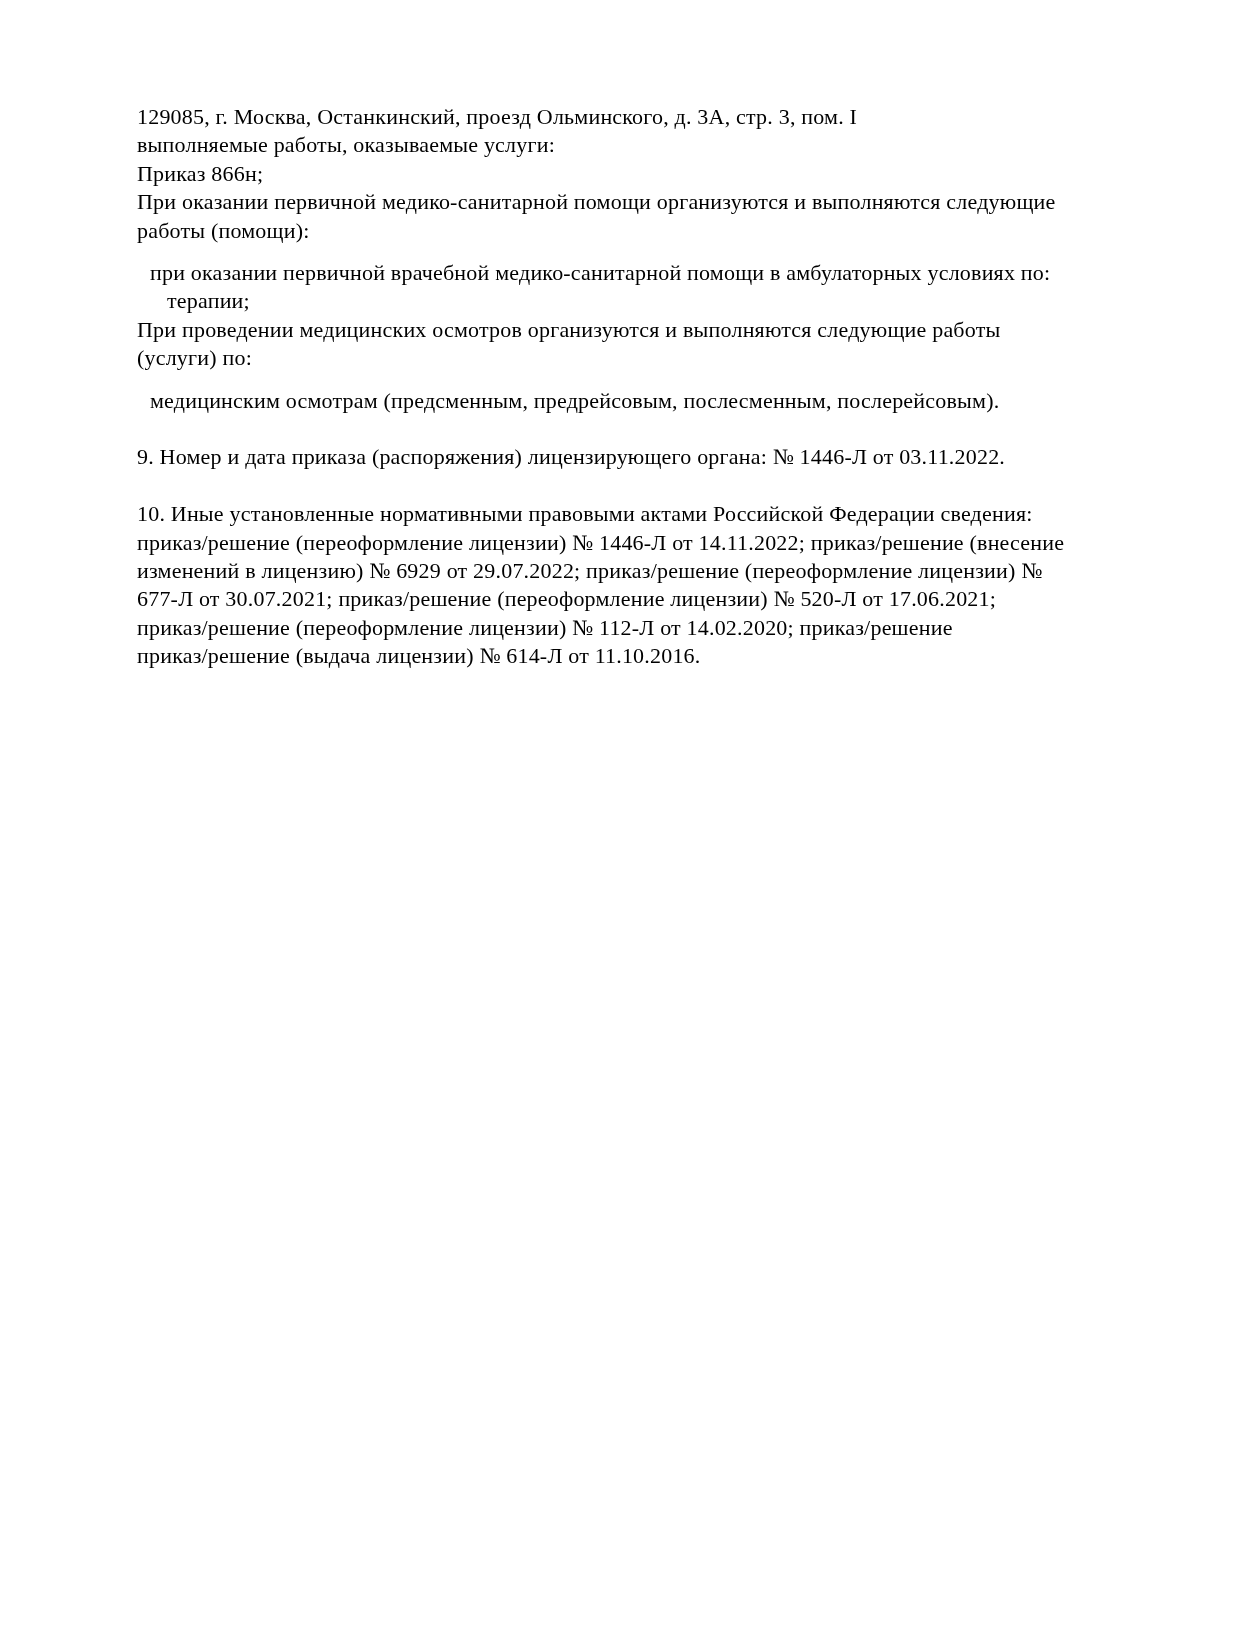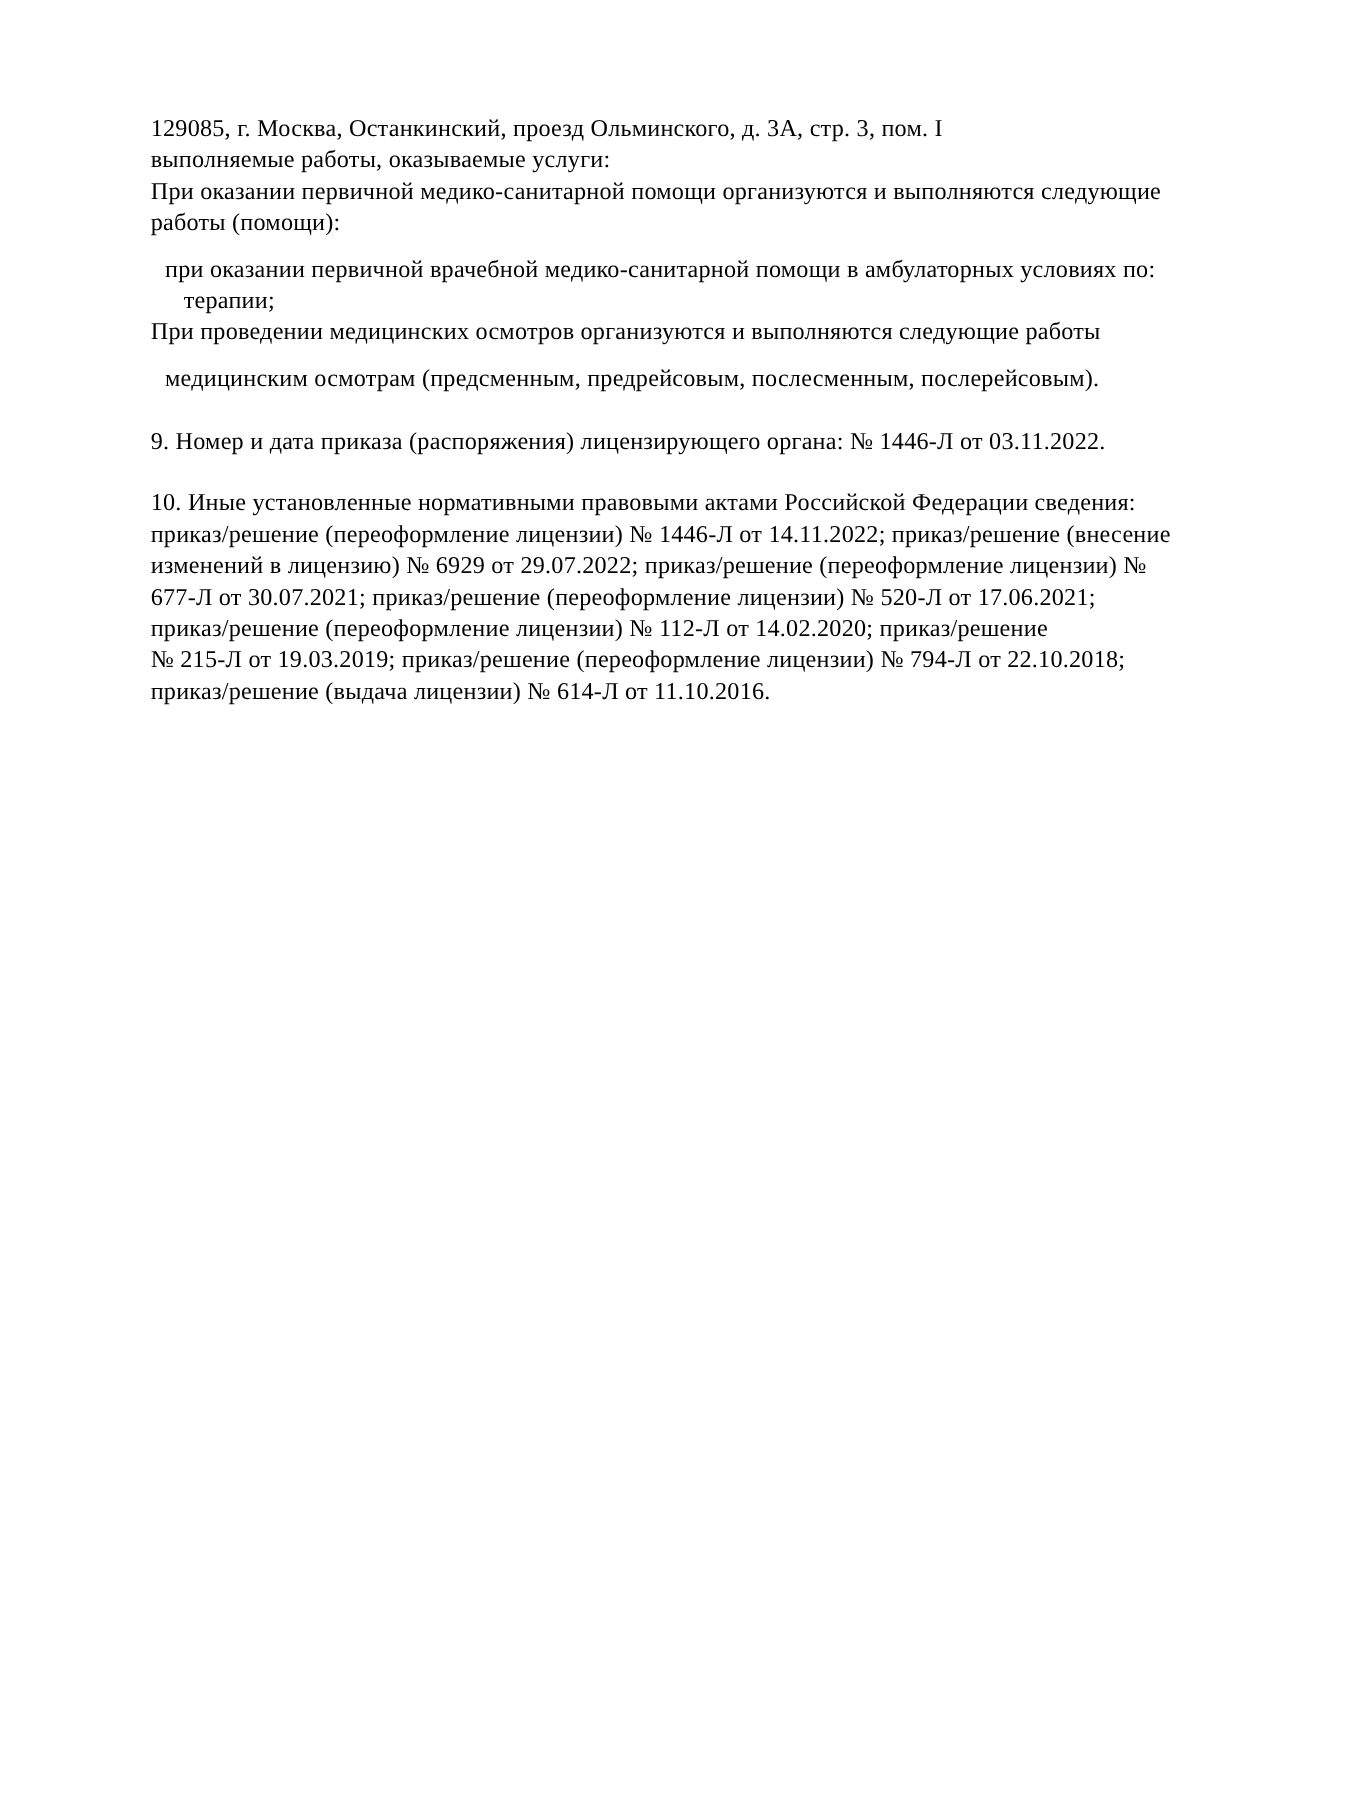--- a/index.html
+++ b/index.html
@@ -37,37 +37,38 @@
 </style>
 </head>
 <body>
 
 <div class="page">
   <div class="doc">
 
     <section>
       <div class="line">129085, г. Москва, Останкинский, проезд Ольминского, д. 3А, стр. 3, пом. I</div>
       <div class="line">выполняемые работы, оказываемые услуги:</div>
+      <div class="line">Приказ 866н;</div>
       <div class="line">При оказании первичной медико-санитарной помощи организуются и выполняются следующие</div>
       <div class="line">работы (помощи):</div>
       <div class="line ind-1">при оказании первичной врачебной медико-санитарной помощи в амбулаторных условиях по:</div>
       <div class="line ind-2">терапии;</div>
       <div class="line">При проведении медицинских осмотров организуются и выполняются следующие работы</div>
+      <div class="line">(услуги) по:</div>
       <div class="line ind-1">медицинским осмотрам (предсменным, предрейсовым, послесменным, послерейсовым).</div>
     </section>
 
     <section>
       <div class="line">9. Номер и дата приказа (распоряжения) лицензирующего органа: № 1446-Л от 03.11.2022.</div>
     </section>
 
     <section>
       <div class="line">10. Иные установленные нормативными правовыми актами Российской Федерации сведения:</div>
       <div class="line">приказ/решение (переоформление лицензии) № 1446-Л от 14.11.2022; приказ/решение (внесение</div>
       <div class="line">изменений в лицензию) № 6929 от 29.07.2022; приказ/решение (переоформление лицензии) №</div>
       <div class="line">677-Л от 30.07.2021; приказ/решение (переоформление лицензии) № 520-Л от 17.06.2021;</div>
       <div class="line">приказ/решение (переоформление лицензии) № 112-Л от 14.02.2020; приказ/решение</div>
-      <div class="line">№ 215-Л от 19.03.2019; приказ/решение (переоформление лицензии) № 794-Л от 22.10.2018;</div>
       <div class="line">приказ/решение (выдача лицензии) № 614-Л от 11.10.2016.</div>
     </section>
 
 
   </div>
 </div>
 
 </body></html>

